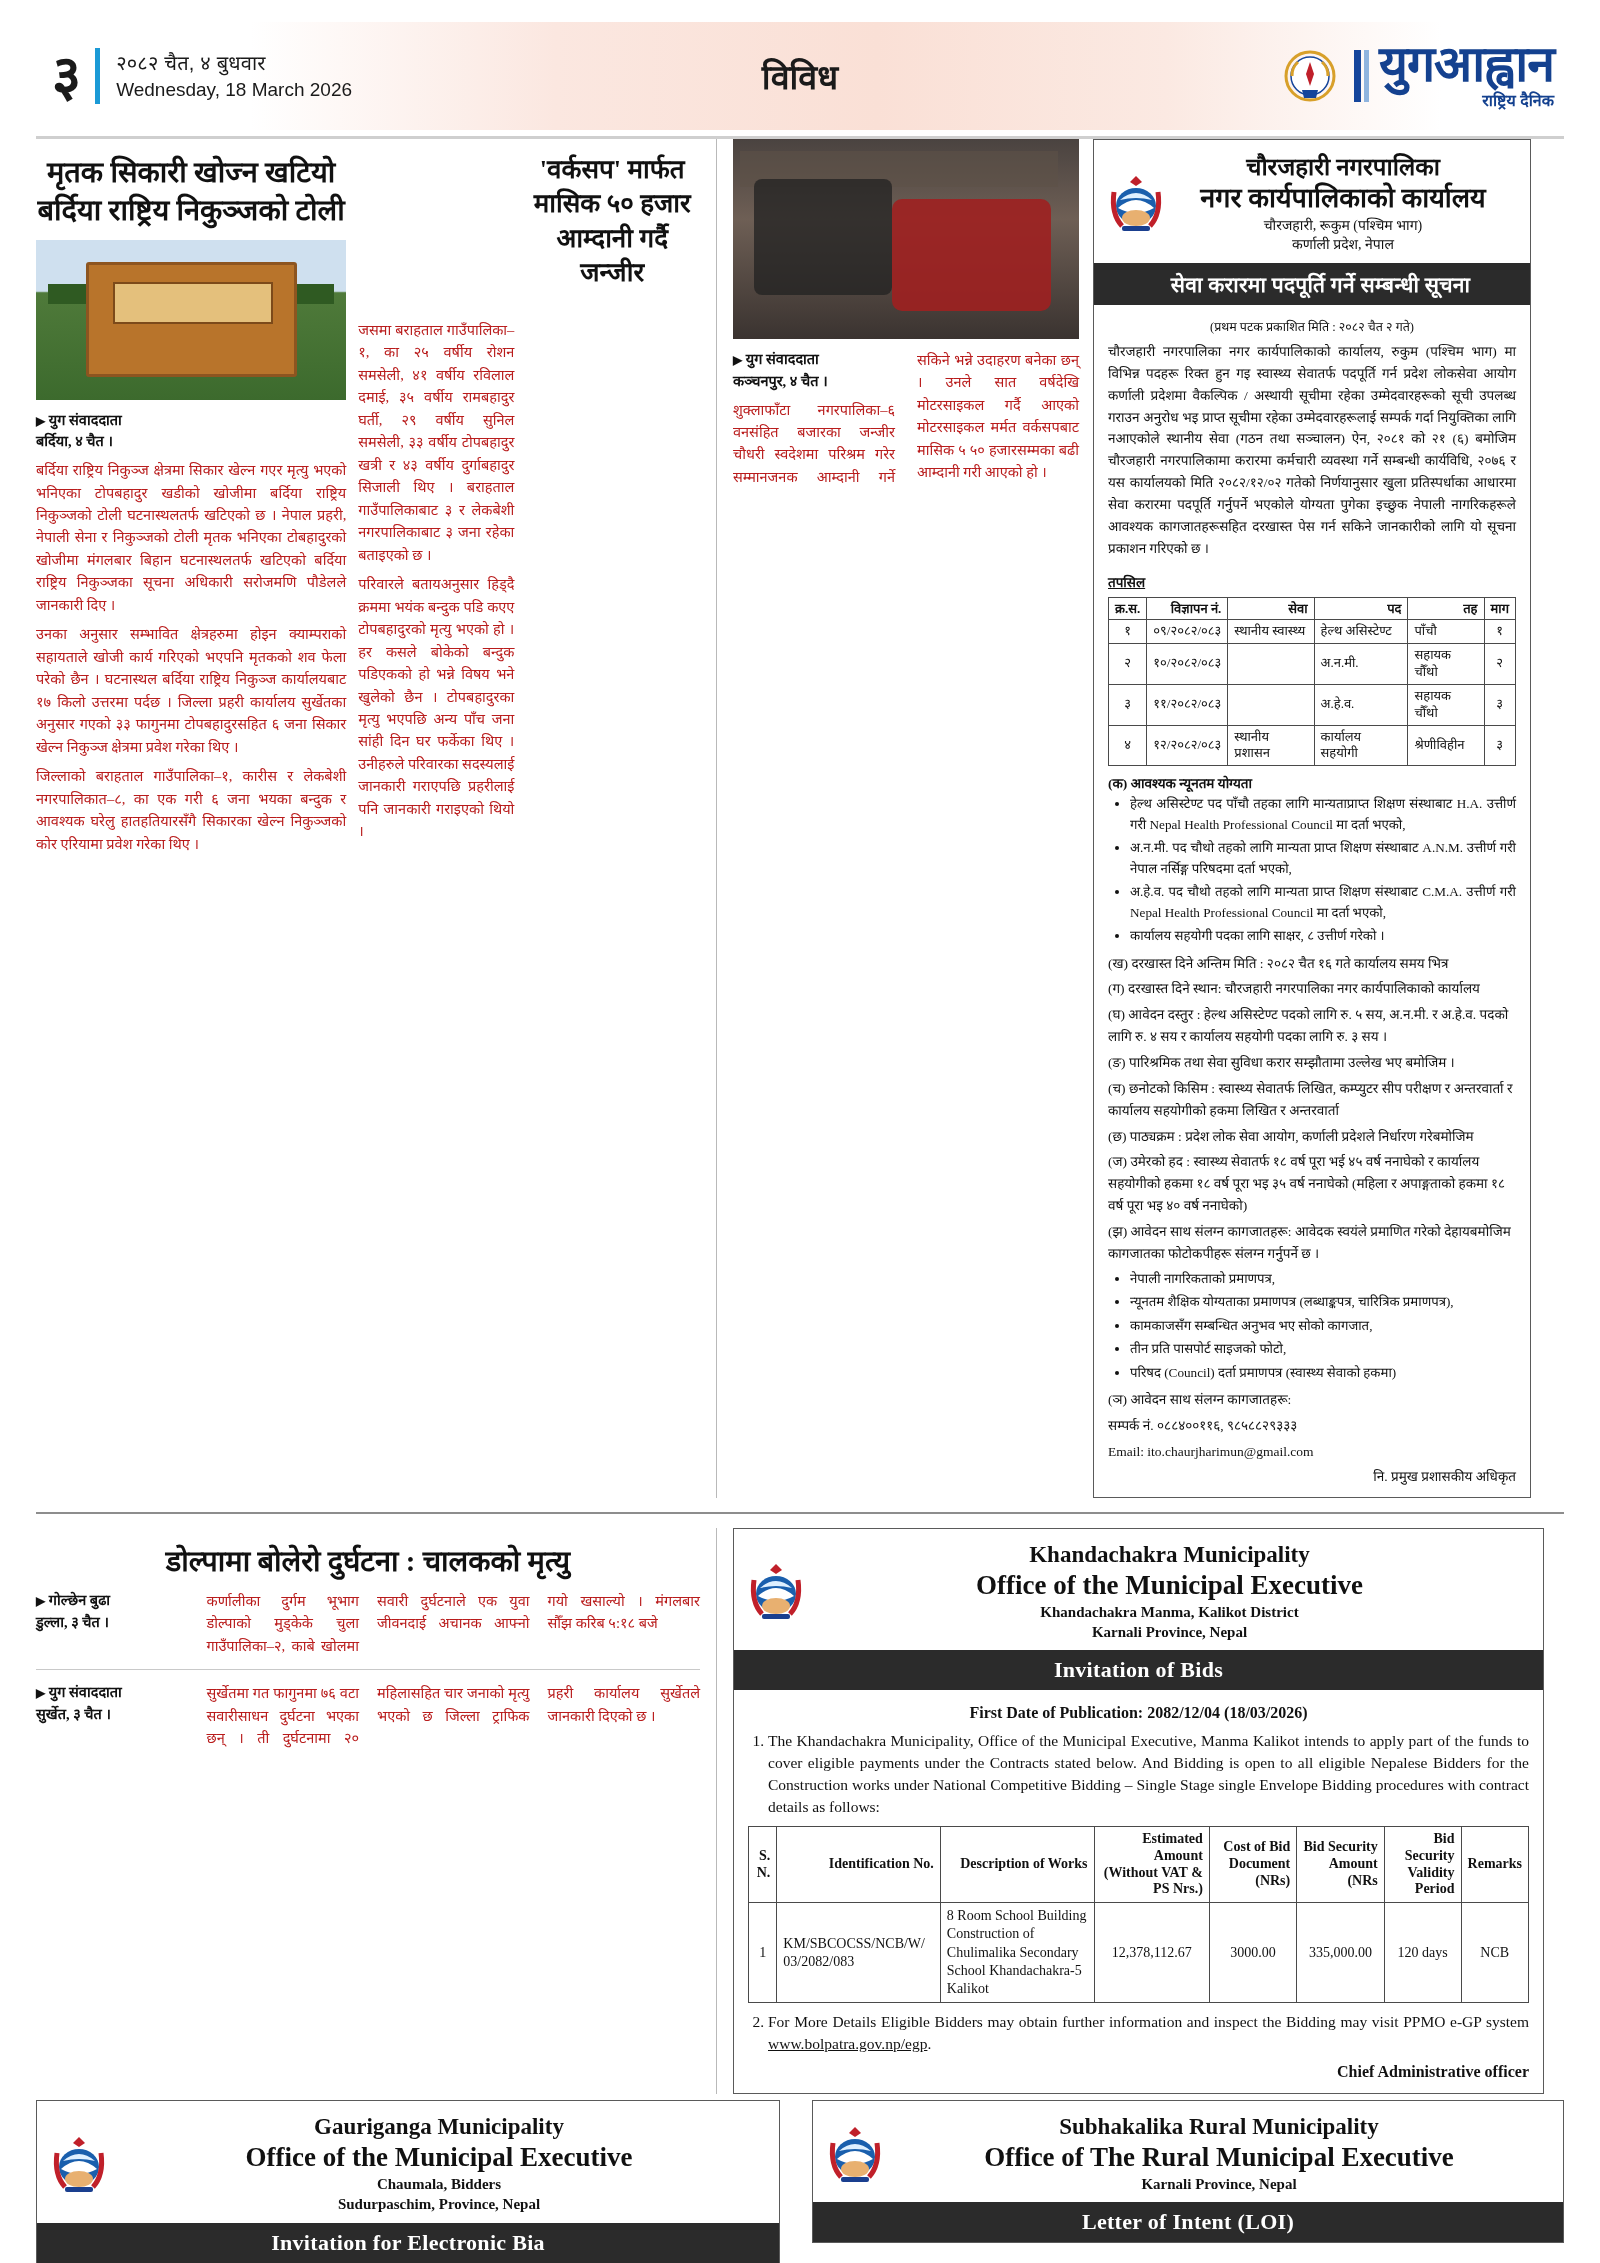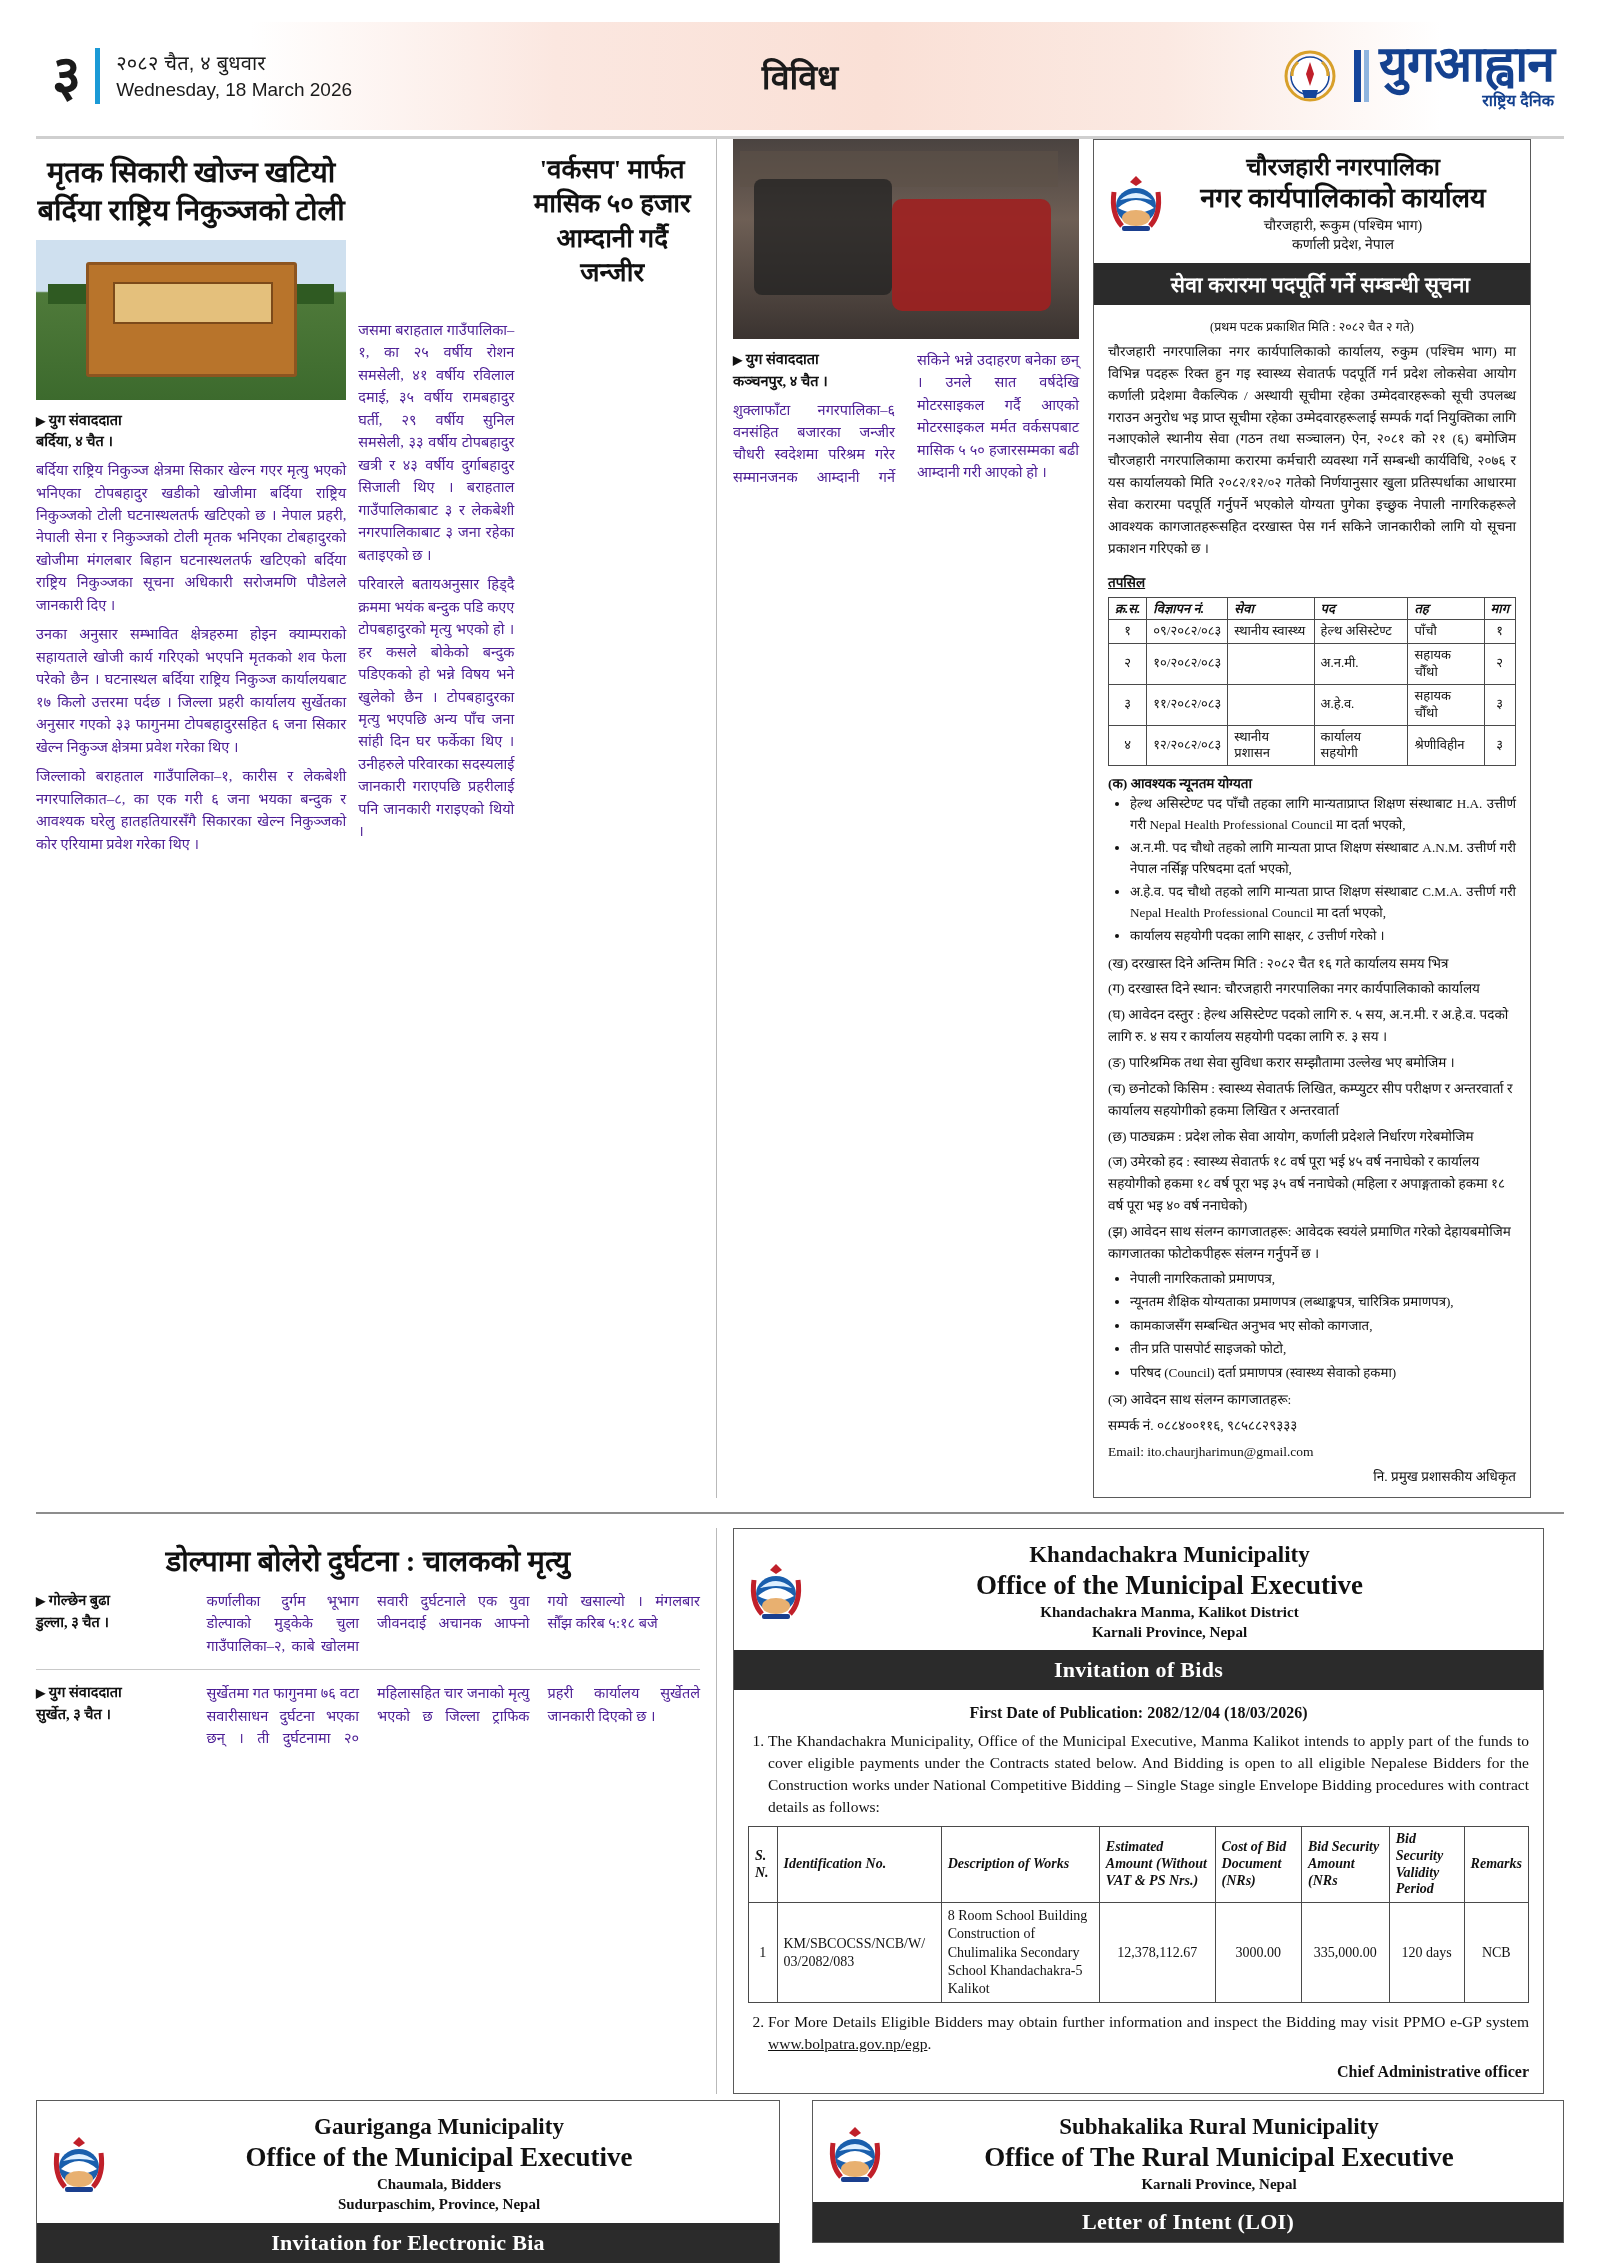--- a/index.html
+++ b/index.html
@@ -90,21 +90,21 @@
   }
   .photo-bikes .b1{position:absolute;left:6%;top:20%;width:40%;height:58%;background:#222;border-radius:8px;opacity:.75;}
   .photo-bikes .b2{position:absolute;left:46%;top:30%;width:46%;height:56%;background:#9e2020;border-radius:10px;opacity:.9;}
   .photo-bikes .b3{position:absolute;left:2%;top:6%;width:92%;height:18%;background:#5d5148;opacity:.6;}
 
   
   .cols2 { column-count:2; column-gap:22px; }
   .cols4 { column-count:4; column-gap:18px; }
   .bodytext p {
     margin:0 0 7px 0; font-size:14.5px; line-height:1.55;
-    text-align:justify; text-justify:inter-word; color:#4c1d95;
+    text-align:justify; text-justify:inter-word; color:#b91c1c;
   }
   .byline { font-size:14.5px; font-weight:bold; line-height:1.5; margin-bottom:6px; }
   .byline .tri { color:#111; font-size:12px; }
 
   
   .notice {
     border:1.5px solid #5a5a5a; background:#fff; padding:0; margin:0 0 0 0;
     font-family:"Liberation Serif", serif;
   }
   .notice-head { display:flex; align-items:center; padding:12px 14px 8px 14px; }
@@ -127,21 +127,21 @@
   .numlist { margin:0 0 8px 0; padding-left:20px; }
   .numlist li { font-size:15.5px; line-height:1.42; text-align:justify; margin-bottom:6px; }
   .sig { text-align:right; font-weight:bold; font-size:16px; margin-top:6px; }
   .sig-np { text-align:right; font-size:13.5px; margin-top:4px; }
   .u { text-decoration:underline; }
 
   table.ntab { width:100%; border-collapse:collapse; margin:4px 0 8px 0; }
   table.ntab th, table.ntab td {
     border:1px solid #4a4a4a; padding:4px 6px; font-size:14px; vertical-align:middle;
   }
-  table.ntab th { text-align:left; font-weight:bold; line-height:1.2;font-style:italic; }
+  table.ntab th { text-align:right; font-weight:bold; line-height:1.2; }
   table.ntab td { line-height:1.3; }
   table.ntab td.c { text-align:center; }
   table.ntab.np th, table.ntab.np td { font-size:13px; padding:3px 6px; }
 
   .np-sec { font-size:13.5px; line-height:1.62; margin:4px 0 4px 0; }
   ul.npul { margin:2px 0 6px 0; padding-left:22px; }
   ul.npul li { font-size:13.2px; line-height:1.55; margin-bottom:3px; text-align:justify; }
 
   .sub-head-np { font-weight:bold; font-size:13.5px; margin:6px 0 2px 0; }
 

